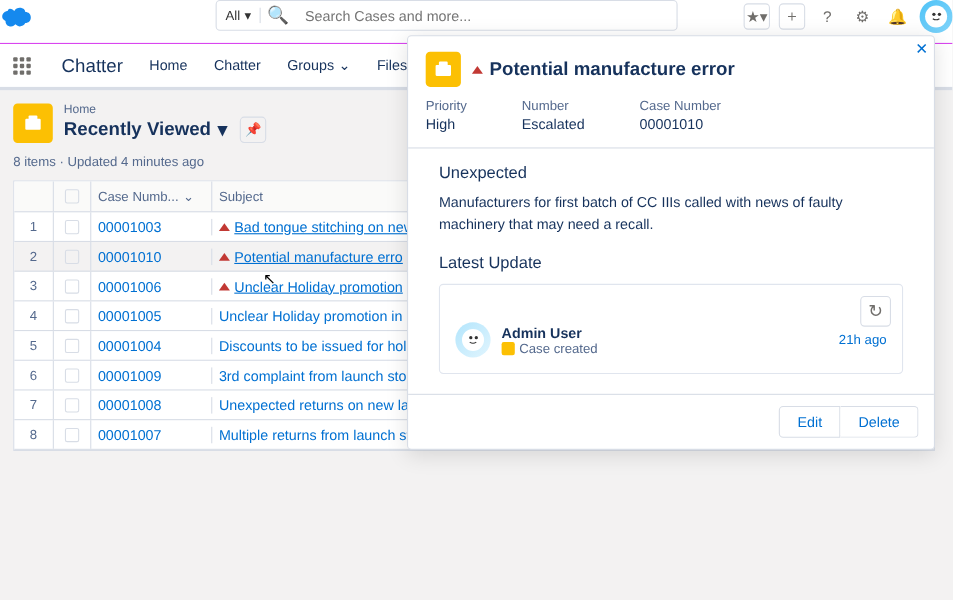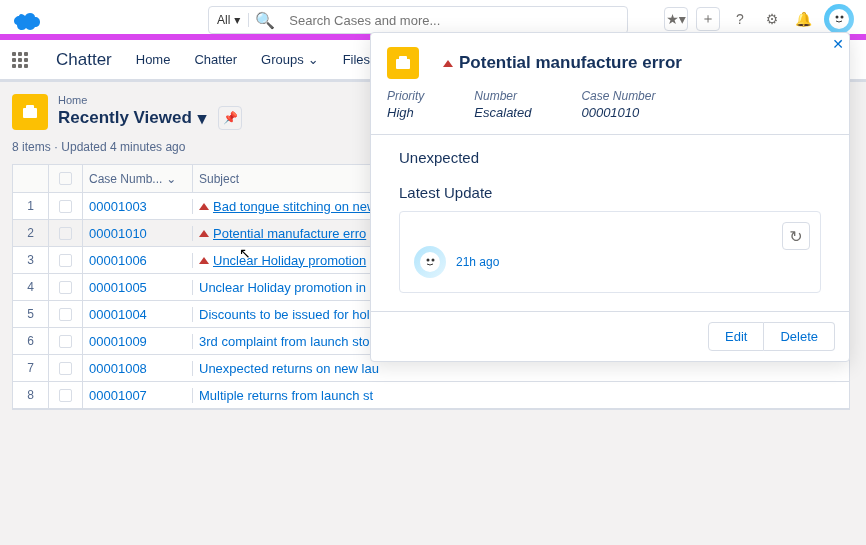--- a/index.html
+++ b/index.html
@@ -1,18 +1,18 @@
 <!DOCTYPE html>
 <html><head>
 <meta charset="utf-8">
 <style>
 * { box-sizing: border-box; margin: 0; padding: 0; font-family: -apple-system, BlinkMacSystemFont, "Segoe UI", Arial, sans-serif; }
 body { width: 866px; height: 545px; background: #f3f2f2; overflow: hidden; position: relative; }
 
-.topbar { height: 40px; background: #fff; border-bottom: 6px solid #d946ef; display: flex; align-items: flex-end; padding: 0 12px; }
+.topbar { height: 40px; background: #fff; border-bottom: 1px solid #d946ef; display: flex; align-items: flex-start; padding: 0 0; }
 .logo { width: 36px; height: 28px; color: #1589ee; }
 .search-wrap { margin-left: 160px; display: flex; align-items: center; border: 1px solid #d8dde6; border-radius: 4px; height: 28px; padding: 0 8px; flex: 0 0 420px; }
 .search-scope { font-size: 12px; color: #333; display: flex; align-items: center; gap: 4px; padding-right: 8px; border-right: 1px solid #d8dde6; }
 .search-input { border: none; outline: none; font-size: 13px; color: #555; padding-left: 8px; flex: 1; }
 .top-icons { margin-left: auto; display: flex; gap: 8px; align-items: center; }
 .top-icon { width: 24px; height: 24px; border: 1px solid #d8dde6; border-radius: 4px; display: flex; align-items: center; justify-content: center; color: #706e6b; font-size: 14px; }
 .avatar-top { width: 30px; height: 30px; border-radius: 50%; background: linear-gradient(135deg,#4fc3f7,#81d4fa); display: flex; align-items: center; justify-content: center; }
 
 .navbar { height: 42px; background: #fff; border-bottom: 3px solid #d8dde6; display: flex; align-items: center; padding: 0 12px; gap: 24px; }
 .app-launcher { display: flex; flex-direction: column; gap: 2px; width: 20px; }
@@ -42,24 +42,24 @@
 .td-num { width: 36px; text-align: center; color: #54698d; font-size: 12px; border-right: 1px solid #d8dde6; height: 100%; display: flex; align-items: center; justify-content: center; }
 .td-chk { width: 34px; border-right: 1px solid #d8dde6; height: 100%; display: flex; align-items: center; justify-content: center; }
 .td-case { width: 110px; border-right: 1px solid #d8dde6; padding-left: 6px; }
 .td-subject { flex: 1; padding-left: 6px; display: flex; align-items: center; gap: 4px; overflow: hidden; white-space: nowrap; }
 .link { color: #0070d2; }
 .link.underline { text-decoration: underline; }
 .priority-flag { width: 0; height: 0; border-left: 5px solid transparent; border-right: 5px solid transparent; border-bottom: 7px solid #c23934; flex-shrink: 0; }
 
 .panel { position: absolute; top: 32px; left: 370px; width: 480px; background: #fff; border: 1px solid #d8dde6; border-radius: 4px; box-shadow: 0 4px 20px rgba(0,0,0,0.12); }
 .panel-close { position: absolute; top: 2px; right: 2px; width: 18px; height: 18px; color: #0070d2; font-size: 14px; display: flex; align-items: center; justify-content: center; cursor: pointer; }
-.panel-head { padding: 14px 16px 10px; display: flex; align-items: center; gap: 24px; }
+.panel-head { padding: 14px 16px 10px; display: flex; align-items: center; gap: 10px; }
 .panel-icon { width: 32px; height: 32px; background: #fcc003; border-radius: 4px; display: flex; align-items: center; justify-content: center; }
 .panel-title { font-size: 17px; font-weight: 700; color: #16325c; display: flex; align-items: center; gap: 6px; }
-.panel-fields { display: flex; padding: 0 16px 14px; gap: 50px; border-bottom: 1px solid #d8dde6; font-style: italic; }
+.panel-fields { display: flex; padding: 0 16px 14px; gap: 50px; border-bottom: 1px solid #d8dde6; }
 .field { display: flex; flex-direction: column; gap: 2px; }
 .field-label { font-size: 12px; color: #54698d; }
 .field-value { font-size: 13px; color: #16325c; }
 .panel-body { padding: 14px 28px 18px; }
 .section-title { font-size: 15px; color: #16325c; margin-bottom: 8px; }
 .desc-text { font-size: 13px; color: #16325c; line-height: 1.5; }
 .update-box { border: 1px solid #e0e5ee; border-radius: 4px; margin-top: 10px; padding: 14px; position: relative; }
 .refresh-btn { position: absolute; top: 10px; right: 10px; width: 28px; height: 28px; border: 1px solid #d8dde6; border-radius: 4px; display: flex; align-items: center; justify-content: center; color: #706e6b; }
 .update-row { display: flex; align-items: center; gap: 10px; margin-top: 20px; }
 .avatar-sm { width: 32px; height: 32px; border-radius: 50%; background: linear-gradient(135deg,#b3e5fc,#e1f5fe); display: flex; align-items: center; justify-content: center; }
@@ -276,32 +276,40 @@
       <div class="field-label">Number</div>
       <div class="field-value">Escalated</div>
     </div>
     <div class="field">
       <div class="field-label">Case Number</div>
       <div class="field-value link">00001010</div>
     </div>
   </div>
   <div class="panel-body">
     <div class="section-title">Unexpected</div>
+    <div class="desc-text">Manufacturers for first batch of CC IIIs called with news of faulty machinery that may need a recall.</div>
     <div class="section-title" style="margin-top:18px;">Latest Update</div>
     <div class="update-box">
       <div class="refresh-btn">↻</div>
       <div class="update-row">
         <div class="avatar-sm">
           <svg width="22" height="22" viewBox="0 0 22 22">
               <circle cx="11" cy="11" r="10" fill="#fff"></circle>
               <circle cx="9" cy="9" r="1.5" fill="#333"></circle>
               <circle cx="14" cy="9" r="1.5" fill="#333"></circle>
               <path d="M8 13 q3 2 6 0" stroke="#333" fill="none"></path>
             </svg>
         </div>
+        <div class="update-text">
+          <div class="update-user">Admin User</div>
+          <div class="update-event">
+              <span class="event-icon"></span>
+              <span>Case created</span>
+            </div>
+        </div>
         <div class="update-time">21h ago</div>
       </div>
     </div>
   </div>
   <div class="panel-footer">
     <button class="btn">Edit</button>
     <button class="btn">Delete</button>
   </div>
 </div>
 

